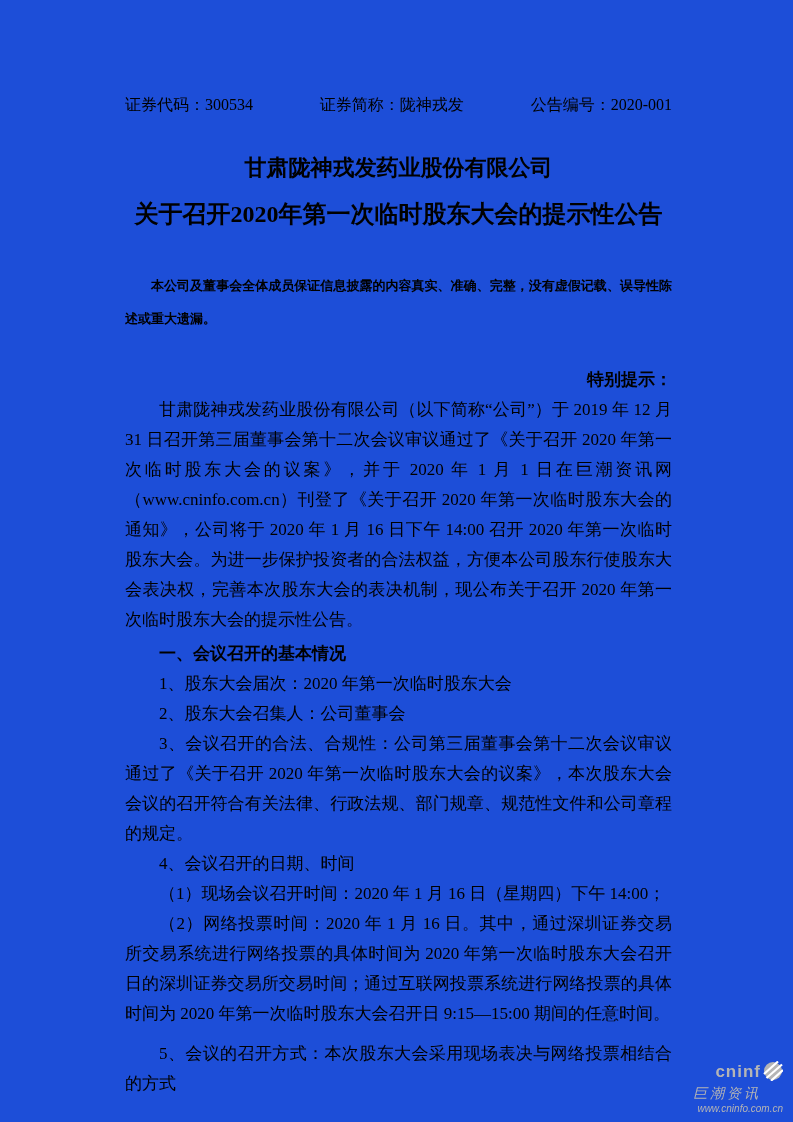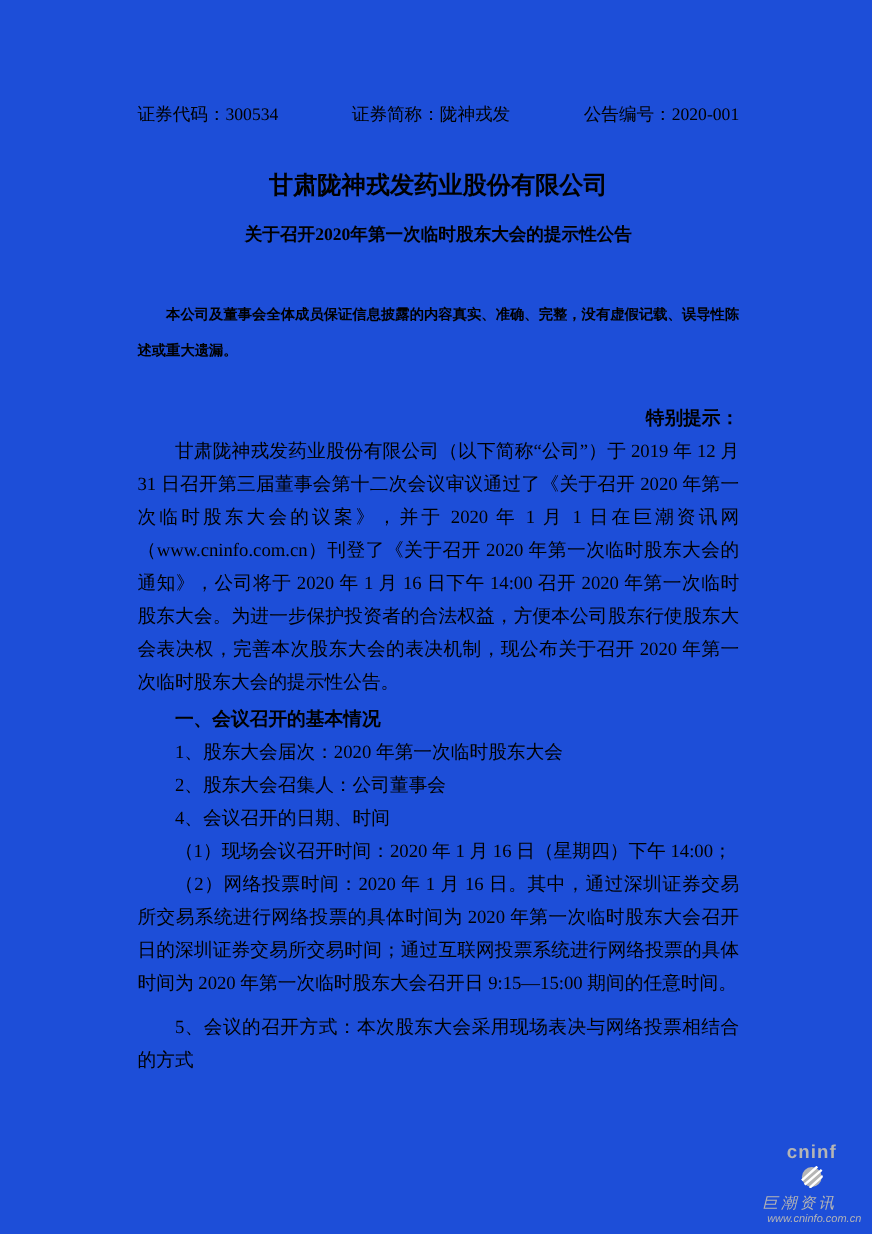--- a/index.html
+++ b/index.html
@@ -31,21 +31,21 @@
   .doc-title {
     margin-top: 38px;
     text-align: center;
     font-size: 22px;
     font-weight: bold;
     line-height: 30px;
   }
   .doc-subtitle {
     margin-top: 16px;
     text-align: center;
-    font-size: 16px;
+    font-size: 24px;
     font-weight: bold;
     line-height: 30px;
   }
   .disclaimer {
     margin-top: 40px;
     font-size: 13px;
     font-weight: bold;
     line-height: 33px;
     text-align: justify;
     text-indent: 2em;
@@ -80,21 +80,20 @@
     text-align: right;
     color: #b5b5b5;
     font-family: "Liberation Sans", "DejaVu Sans", sans-serif;
     line-height: 1.1;
   }
   .wm-logo-row {
     display: flex;
     align-items: center;
     justify-content: flex-end;
     gap: 2px;
-    flex-direction: column;
   }
   .wm-logo-text {
     font-size: 17px;
     font-weight: bold;
     letter-spacing: 1px;
   }
   .wm-brand {
     font-size: 14px;
     letter-spacing: 3px;
     margin-top: 1px;
@@ -125,20 +124,21 @@
     <p class="disclaimer">本公司及董事会全体成员保证信息披露的内容真实、准确、完整，没有虚假记载、误导性陈述或重大遗漏。</p>
 
     <div class="special-note-heading">特别提示：</div>
 
     <p class="para">甘肃陇神戎发药业股份有限公司（以下简称“公司”）于 2019 年 12 月 31 日召开第三届董事会第十二次会议审议通过了《关于召开 2020 年第一次临时股东大会的议案》，并于 2020 年 1 月 1 日在巨潮资讯网（www.cninfo.com.cn）刊登了《关于召开 2020 年第一次临时股东大会的通知》，公司将于 2020 年 1 月 16 日下午 14:00 召开 2020 年第一次临时股东大会。为进一步保护投资者的合法权益，方便本公司股东行使股东大会表决权，完善本次股东大会的表决机制，现公布关于召开 2020 年第一次临时股东大会的提示性公告。</p>
 
     <div class="section-heading">一、会议召开的基本情况</div>
 
     <p class="para item">1、股东大会届次：2020 年第一次临时股东大会</p>
     <p class="para item">2、股东大会召集人：公司董事会</p>
+    <p class="para item">3、会议召开的合法、合规性：公司第三届董事会第十二次会议审议通过了《关于召开 2020 年第一次临时股东大会的议案》，本次股东大会会议的召开符合有关法律、行政法规、部门规章、规范性文件和公司章程的规定。</p>
     <p class="para item">4、会议召开的日期、时间</p>
     <p class="para item">（1）现场会议召开时间：2020 年 1 月 16 日（星期四）下午 14:00；</p>
     <p class="para item">（2）网络投票时间：2020 年 1 月 16 日。其中，通过深圳证券交易所交易系统进行网络投票的具体时间为 2020 年第一次临时股东大会召开日的深圳证券交易所交易时间；通过互联网投票系统进行网络投票的具体时间为 2020 年第一次临时股东大会召开日 9:15—15:00 期间的任意时间。</p>
     <p class="para item item-gap">5、会议的召开方式：本次股东大会采用现场表决与网络投票相结合的方式</p>
 
   </div>
 
   <div class="watermark">
     <div class="wm-logo-row">
       <span class="wm-logo-text">cninf</span>

